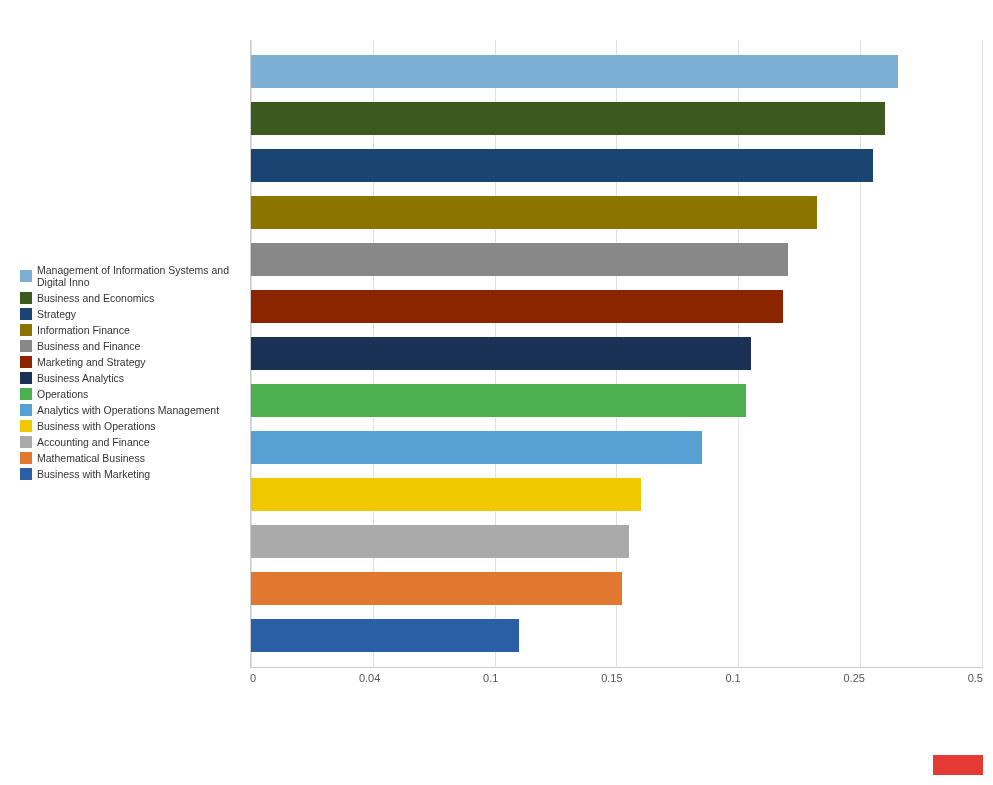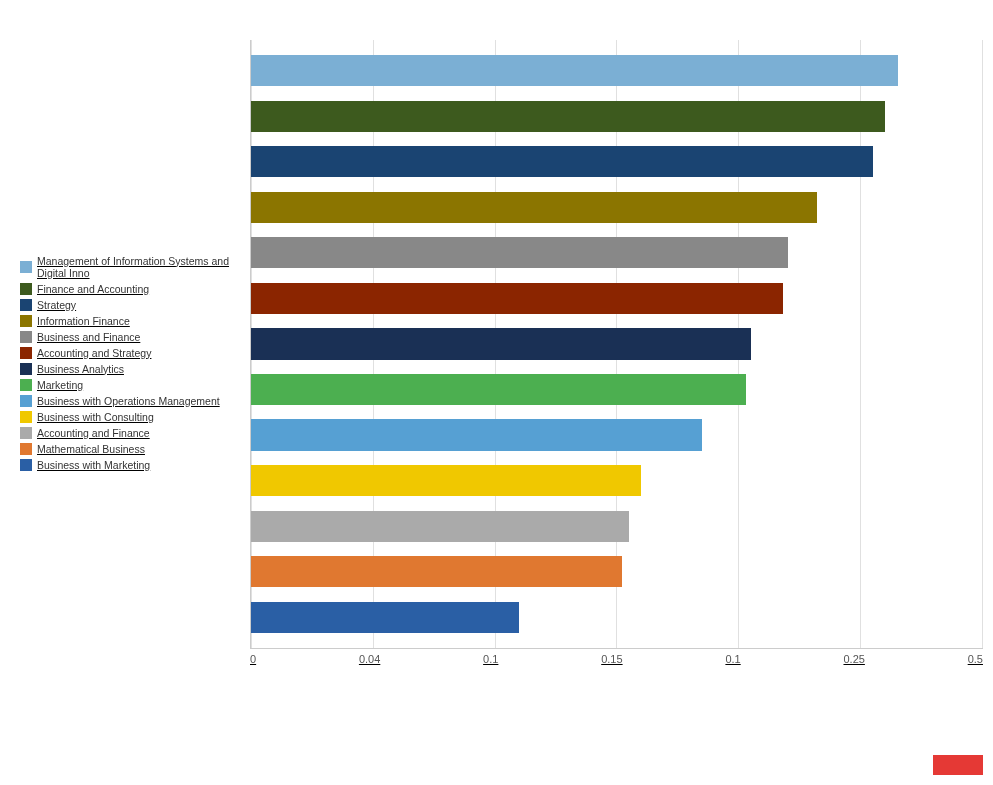--- a/index.html
+++ b/index.html
@@ -6,23 +6,22 @@
     body {
       background: #fff;
       font-family: Arial, sans-serif;
       width: 993px;
       height: 785px;
       overflow: hidden;
     }
     .chart-container {
       width: 993px;
       height: 785px;
-      padding: 20px 10px 60px 10px;
+      padding: 20px 10px 41px 10px;
       position: relative;
-      text-decoration: underline;
     }
     .chart-title {
       text-align: center;
       font-size: 22px;
       font-weight: bold;
       margin-bottom: 20px;
       color: #000;
     }
     .chart-area {
       display: flex;
@@ -121,53 +120,53 @@
 <div class="chart-container">
   <div class="chart-title"></div>
   <div class="chart-area">
     <div class="legend" id="legend-container">
         <div class="legend-item">
     <div class="legend-color" style="background:#7bafd4"></div>
     <span>Management of Information Systems and Digital Inno</span>
   </div>
         <div class="legend-item">
     <div class="legend-color" style="background:#3d5a1e"></div>
-    <span>Finance and Accounting</span>
+    <span>Business and Economics</span>
   </div>
         <div class="legend-item">
     <div class="legend-color" style="background:#1a4472"></div>
     <span>Strategy</span>
   </div>
         <div class="legend-item">
     <div class="legend-color" style="background:#8b7500"></div>
     <span>Information Finance</span>
   </div>
         <div class="legend-item">
     <div class="legend-color" style="background:#888888"></div>
     <span>Business and Finance</span>
   </div>
         <div class="legend-item">
     <div class="legend-color" style="background:#8b2500"></div>
-    <span>Accounting and Strategy</span>
+    <span>Marketing and Strategy</span>
   </div>
         <div class="legend-item">
     <div class="legend-color" style="background:#1a3055"></div>
     <span>Business Analytics</span>
   </div>
         <div class="legend-item">
     <div class="legend-color" style="background:#4caf50"></div>
-    <span>Marketing</span>
+    <span>Operations</span>
   </div>
         <div class="legend-item">
     <div class="legend-color" style="background:#56a0d3"></div>
-    <span>Business with Operations Management</span>
+    <span>Analytics with Operations Management</span>
   </div>
         <div class="legend-item">
     <div class="legend-color" style="background:#f0c800"></div>
-    <span>Business with Consulting</span>
+    <span>Business with Operations</span>
   </div>
         <div class="legend-item">
     <div class="legend-color" style="background:#aaaaaa"></div>
     <span>Accounting and Finance</span>
   </div>
         <div class="legend-item">
     <div class="legend-color" style="background:#e07830"></div>
     <span>Mathematical Business</span>
   </div>
         <div class="legend-item">

